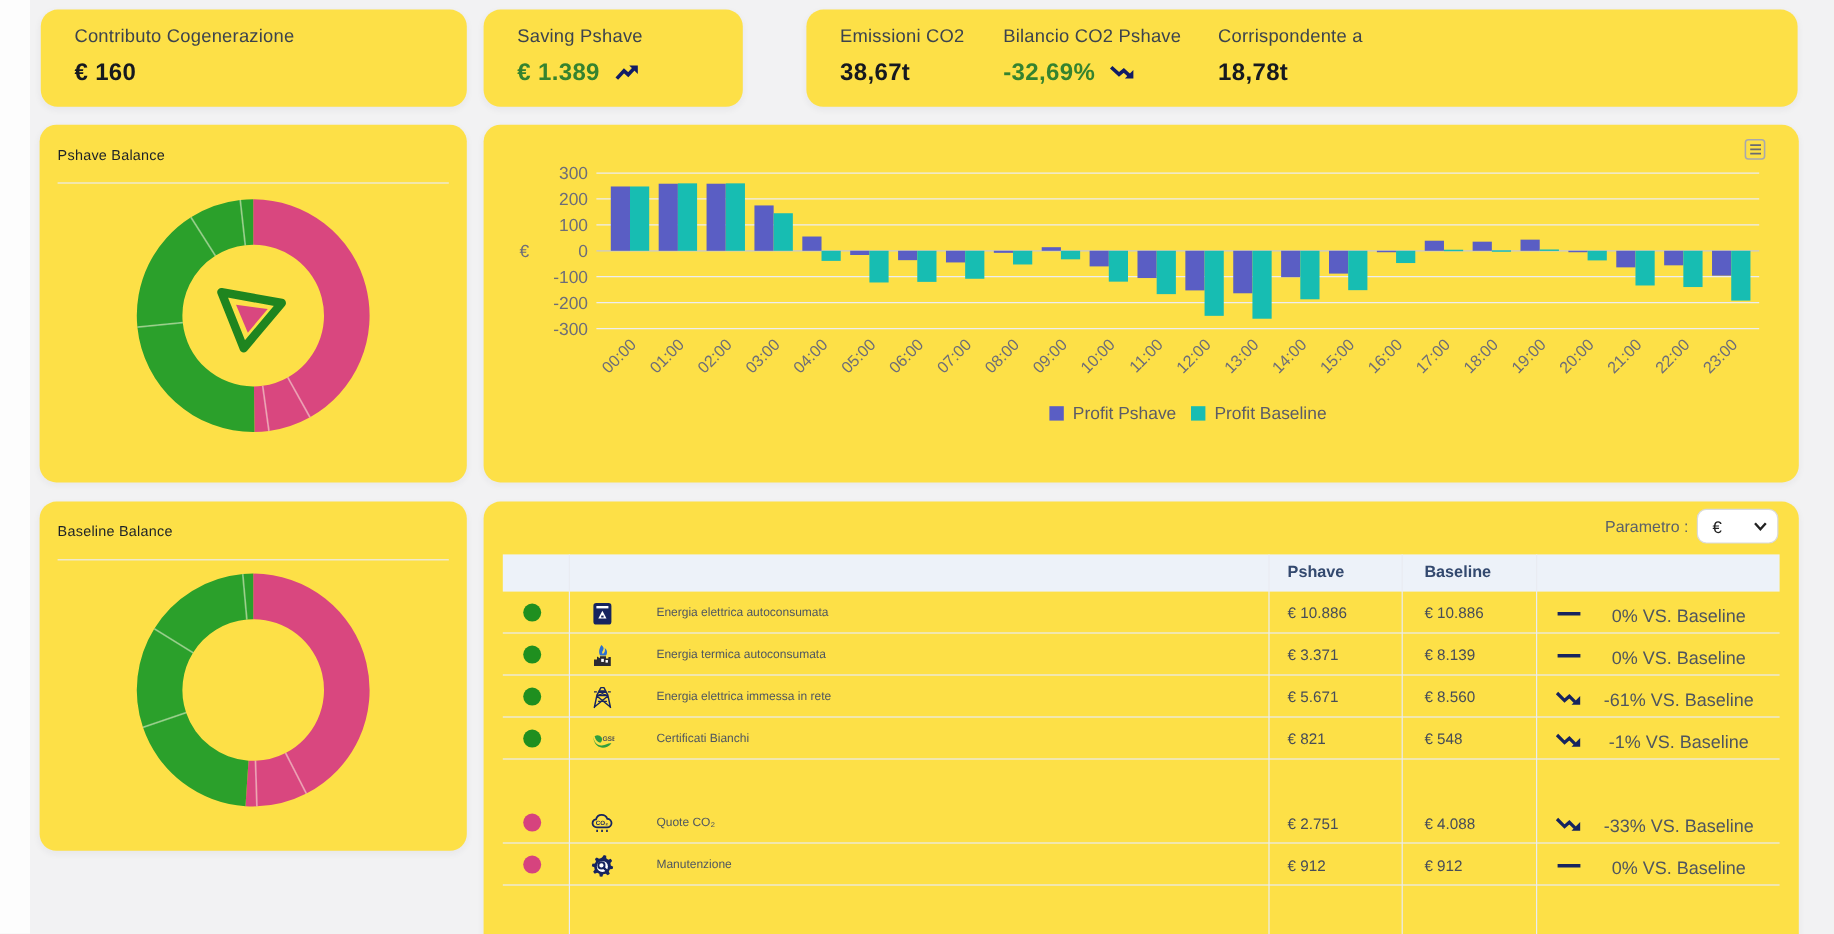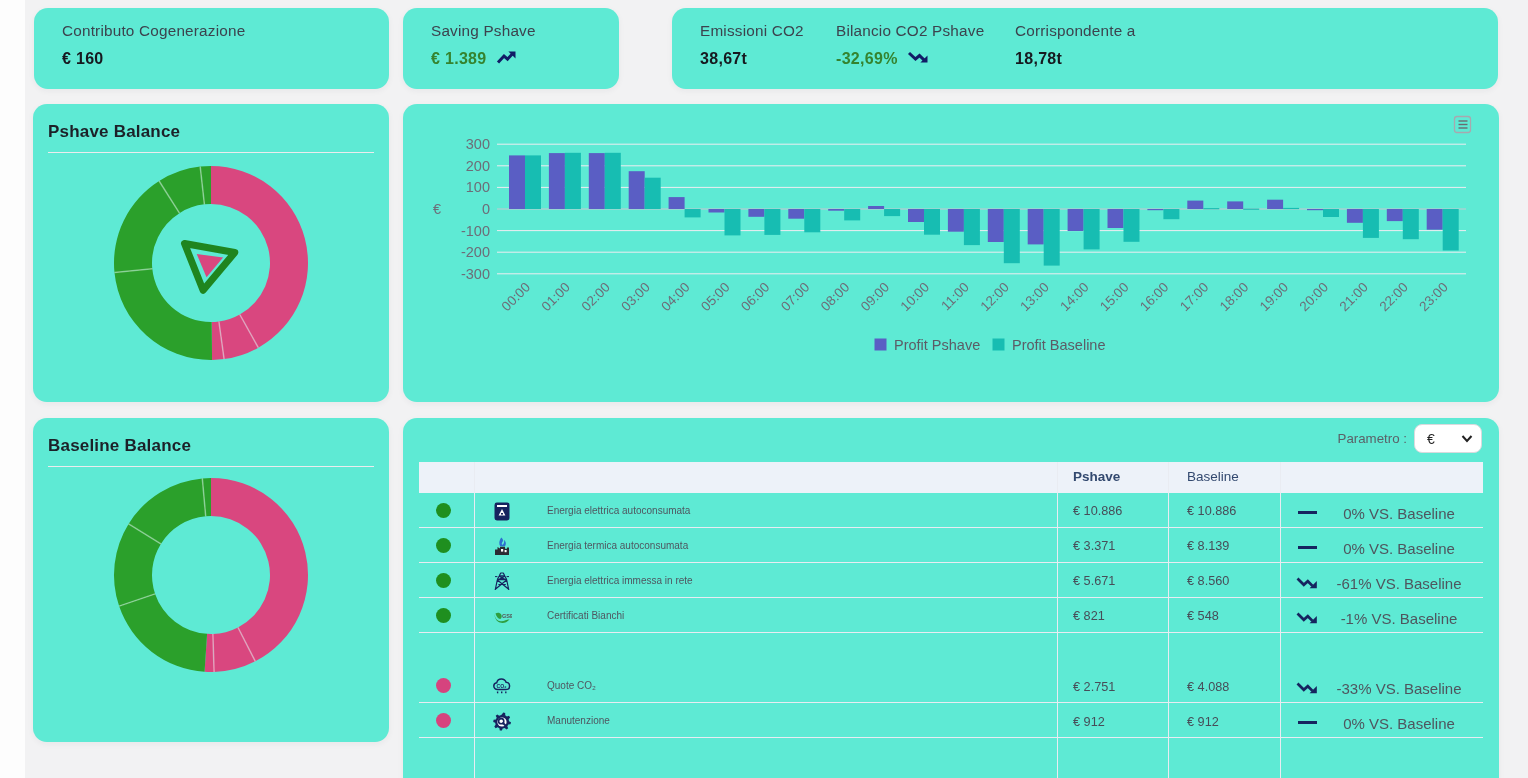--- a/index.html
+++ b/index.html
@@ -1,19 +1,19 @@
 <!DOCTYPE html>
 <html><head><meta charset="utf-8"><title>Dashboard</title>
 <style>
 * { margin:0; padding:0; box-sizing:border-box; }
 html,body { width:1528px; height:778px; background:#f2f2f3; font-family:"Liberation Sans",sans-serif; overflow:hidden; }
-.card { position:absolute; background:#5eead4; border-radius:14px; box-shadow:0 2px 6px rgba(40,40,60,0.05); }
+.card { position:absolute; background:#fde047; border-radius:14px; box-shadow:0 2px 6px rgba(40,40,60,0.05); }
 .kpi-t { font-size:15.3px; color:#3c434e; letter-spacing:0.2px; }
-.kpi-v { font-size:16px; color:#16191f; font-weight:bold; letter-spacing:0.3px; }
-.sect { font-size:17px; font-weight:bold; color:#1c2128; letter-spacing:0.2px; }
+.kpi-v { font-size:20px; color:#16191f; font-weight:bold; letter-spacing:0.3px; }
+.sect { font-size:12px; font-weight:normal; color:#1c2128; letter-spacing:0.2px; }
 .hr { position:absolute; left:15px; right:15px; height:1px; background:#ececee; }
 .dot { position:absolute; left:17px; top:10px; width:15px; height:15px; border-radius:50%; }
 .ric { position:absolute; left:73px; top:8px; }
 .lbl { position:absolute; left:128px; top:12px; font-size:10px; color:#4f5660; }
 .v1 { position:absolute; left:654px; top:11.5px; font-size:12.7px; color:#474d58; }
 .v2 { position:absolute; left:768px; top:11.5px; font-size:12.7px; color:#474d58; }
 .tri { position:absolute; left:877px; top:10px; }
 .vs { position:absolute; left:877px; top:12px; width:206px; text-align:center; font-size:15px; color:#4f555e; }
 .trow { position:absolute; left:16px; width:1064px; height:35.1px; border-bottom:1px solid #e9ecf2; }
 .cline { position:absolute; top:43.5px; bottom:32px; width:1px; background:#e9ecf2; }
@@ -162,21 +162,21 @@
 <text x="609" y="245.5" font-size="14.5" fill="#5c5c66">Profit Baseline</text>
 <rect x="1051.5" y="12.5" width="16" height="16" rx="2.5" fill="none" stroke="#a8a8ae" stroke-width="1.3"></rect>
 <g stroke="#6a6a70" stroke-width="1.4">
 <line x1="1055.5" y1="17" x2="1064.5" y2="17"></line>
         <line x1="1055.5" y1="20.5" x2="1064.5" y2="20.5"></line>
         <line x1="1055.5" y1="24" x2="1064.5" y2="24"></line>
 </g>
 </svg>
 </div>
 
-<div class="card" style="left:33px;top:418px;width:356px;height:324px;">
+<div class="card" style="left:33px;top:418px;width:356px;height:291px;">
   <div class="sect" style="position:absolute;left:15px;top:18px;">Baseline Balance</div>
   <div class="hr" style="top:48px;"></div>
   <div style="position:absolute;left:0px;top:52px;"><svg width="356" height="243" viewBox="0 0 356 243">
         <path d="M178.00 8.00 A97 97 0 0 1 222.33 191.28 L204.96 157.48 A59 59 0 0 0 178.00 46.00 Z" fill="#d9477f"></path>
         <path d="M222.33 191.28 A97 97 0 0 1 181.12 201.95 L179.90 163.97 A59 59 0 0 0 204.96 157.48 Z" fill="#d9477f"></path>
         <path d="M181.12 201.95 A97 97 0 0 1 171.55 201.79 L174.08 163.87 A59 59 0 0 0 179.90 163.97 Z" fill="#d9477f"></path>
         <path d="M171.55 201.79 A97 97 0 0 1 86.11 136.06 L122.11 123.89 A59 59 0 0 0 174.08 163.87 Z" fill="#2ba02b"></path>
         <path d="M86.11 136.06 A97 97 0 0 1 95.56 53.89 L127.86 73.91 A59 59 0 0 0 122.11 123.89 Z" fill="#2ba02b"></path>
         <path d="M95.56 53.89 A97 97 0 0 1 169.35 8.39 L172.74 46.24 A59 59 0 0 0 127.86 73.91 Z" fill="#2ba02b"></path>
         <path d="M169.35 8.39 A97 97 0 0 1 178.00 8.00 L178.00 46.00 A59 59 0 0 0 172.74 46.24 Z" fill="#2ba02b"></path>
@@ -191,21 +191,21 @@
 <div class="card" style="left:403px;top:418px;width:1096px;height:406px;">
   <div style="position:absolute;right:92px;top:13px;font-size:13.3px;color:#5b6168;">Parametro :</div>
   <div style="position:absolute;left:1011px;top:6px;width:68px;height:29px;border:1px solid #d9dadd;border-radius:8px;background:#fff;">
     <span style="position:absolute;left:12px;top:6px;font-size:14px;color:#222;">€</span>
     <svg style="position:absolute;right:8px;top:9px;" width="12" height="10">
         <path d="M1.5 2 L6 7 L10.5 2" fill="none" stroke="#222" stroke-width="2"></path>
       </svg>
   </div>
   <div style="position:absolute;left:16px;top:43.5px;width:1064px;height:31px;background:#edf2f9;"></div>
   <div style="position:absolute;left:670px;top:51px;font-size:13.5px;font-weight:bold;color:#33496f;">Pshave</div>
-  <div style="position:absolute;left:784px;top:51px;font-size:13.5px;font-weight:normal;color:#33496f;">Baseline</div>
+  <div style="position:absolute;left:784px;top:51px;font-size:13.5px;font-weight:bold;color:#33496f;">Baseline</div>
   <div class="trow" style="top:74.5px">
 <span class="dot" style="background:#1f8f1f"></span>
 <svg class="ric" width="20" height="20" viewBox="-10 -10 20 20">
         <g transform="translate(-8,-9)">
           <rect x="0.5" y="0.5" width="15" height="18" rx="2.4" fill="#16245f"></rect>
           <rect x="3" y="3" width="10" height="2" fill="#fff"></rect>
           <path d="M8 7 L11.4 13.5 L4.6 13.5 Z" fill="#fff"></path>
           <rect x="7" y="11" width="2" height="1.6" fill="#16245f"></rect>
         </g>
       </svg>

